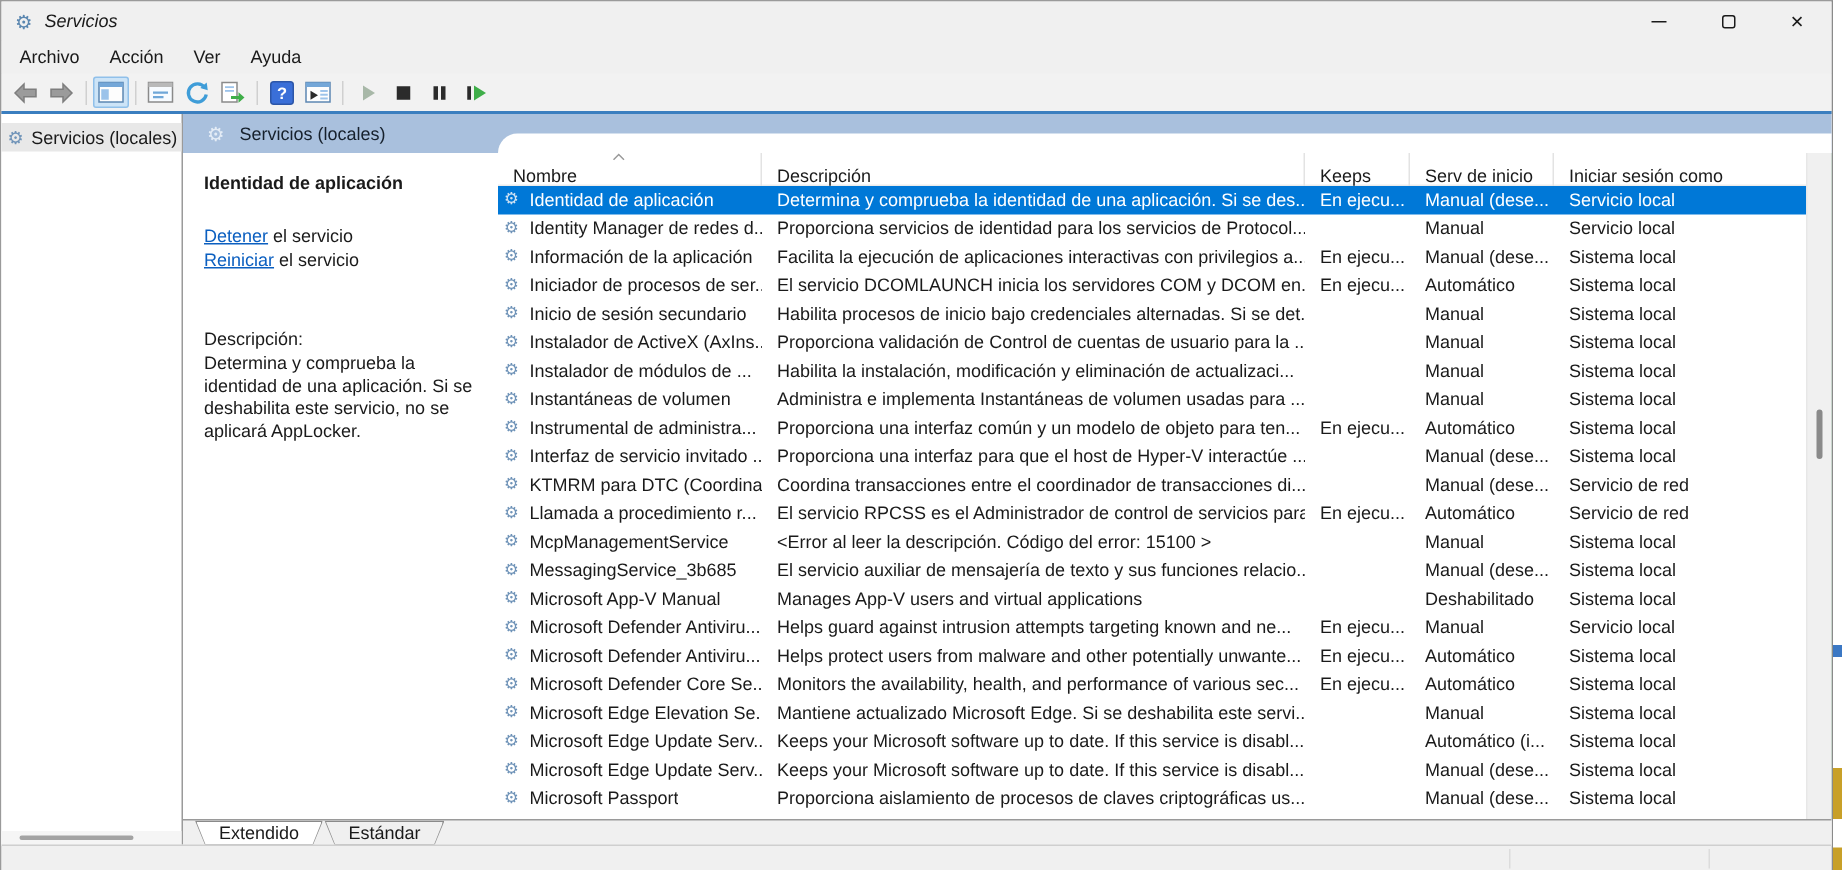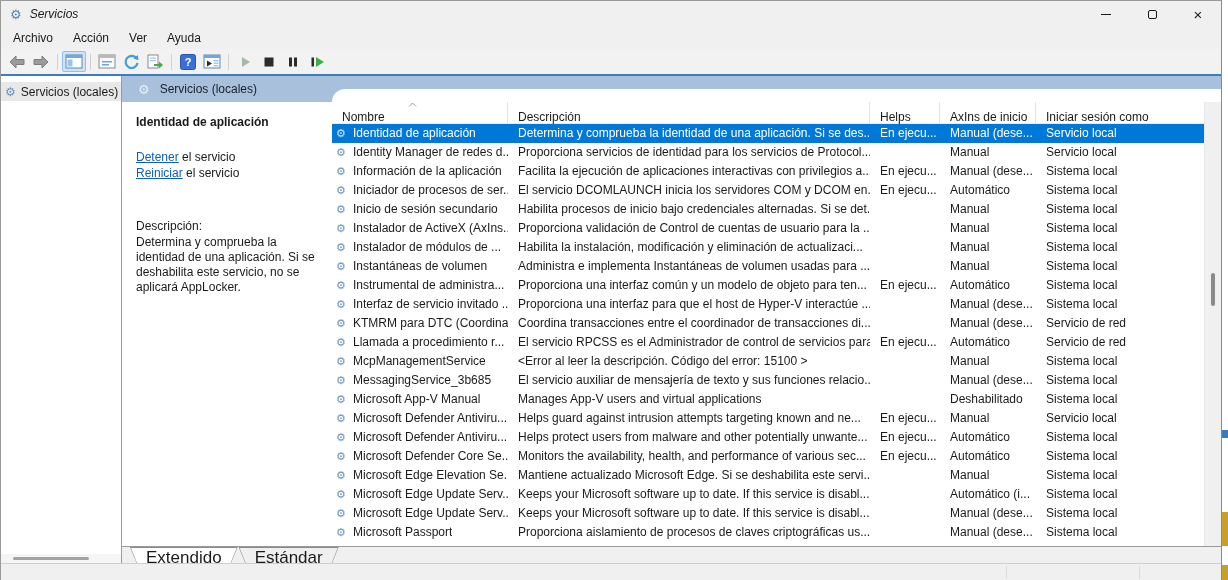--- a/index.html
+++ b/index.html
@@ -78,21 +78,21 @@
 
   .vscroll { position:absolute; top:13px; right:0; bottom:0; width:17px; background:#f0f0f0; border-left:1px solid #e7e7e7; }
   .vthumb { position:absolute; left:6px; top:171px; width:4px; height:33px; background:#8a8a8a; border-radius:2px; }
 
   
   .tabs { height:18px; background:#f0f0f0; border-top:1px solid #9a9a9a; display:flex; padding-left:8px; flex:none; }
   .tab { position:relative; height:17px; margin-right:1px; cursor:default; }
   .tab .edge { position:absolute; inset:0; background:#8a8a8a; clip-path:polygon(0 0, 100% 0, calc(100% - 7px) 100%, 7px 100%); }
   .tab .face { position:absolute; inset:1px; background:#f0f0f0; clip-path:polygon(0 0, 100% 0, calc(100% - 6px) 100%, 6px 100%); }
   .tab.active .face { background:#ffffff; }
-  .tab .lbl { position:relative; z-index:2; display:block; padding:1px 16px 0 16px; font-size:17px; }
+  .tab .lbl { position:relative; z-index:2; display:block; padding:1px 16px 0 16px; font-size:12px; }
 
   
   .statusbar { position:absolute; left:0; right:0; bottom:0; height:17px; background:#f0f0f0; border-top:1px solid #cfcfcf; }
   .status-div { position:absolute; top:2px; width:1px; height:13px; background:#dcdcdc; }
   .sd1 { left:1005px; } .sd2 { left:1138px; }
 
   svg { display:block; }
 </style>
 </head>
 <body>
@@ -243,24 +243,24 @@
                 <span class="sort-ind">
                   <svg width="9" height="5" viewBox="0 0 9 5">
                       <path d="M1 4.5 L4.5 1 L8 4.5" fill="none" stroke="#9a9a9a"></path>
                     </svg>
                 </span>
               </div>
               <div class="hcell c-desc">
                   <span>Descripción</span>
                 </div>
               <div class="hcell c-estado">
-                  <span>Helps</span>
+                  <span>Keeps</span>
                 </div>
               <div class="hcell c-tipo">
-                  <span>AxIns de inicio</span>
+                  <span>Serv de inicio</span>
                 </div>
               <div class="hcell c-iniciar">
                   <span>Iniciar sesión como</span>
                 </div>
             </div>
 
             <div class="rows">
   <div class="row selected">
     <div class="cell c-name">
       <span class="gear">⚙</span>

